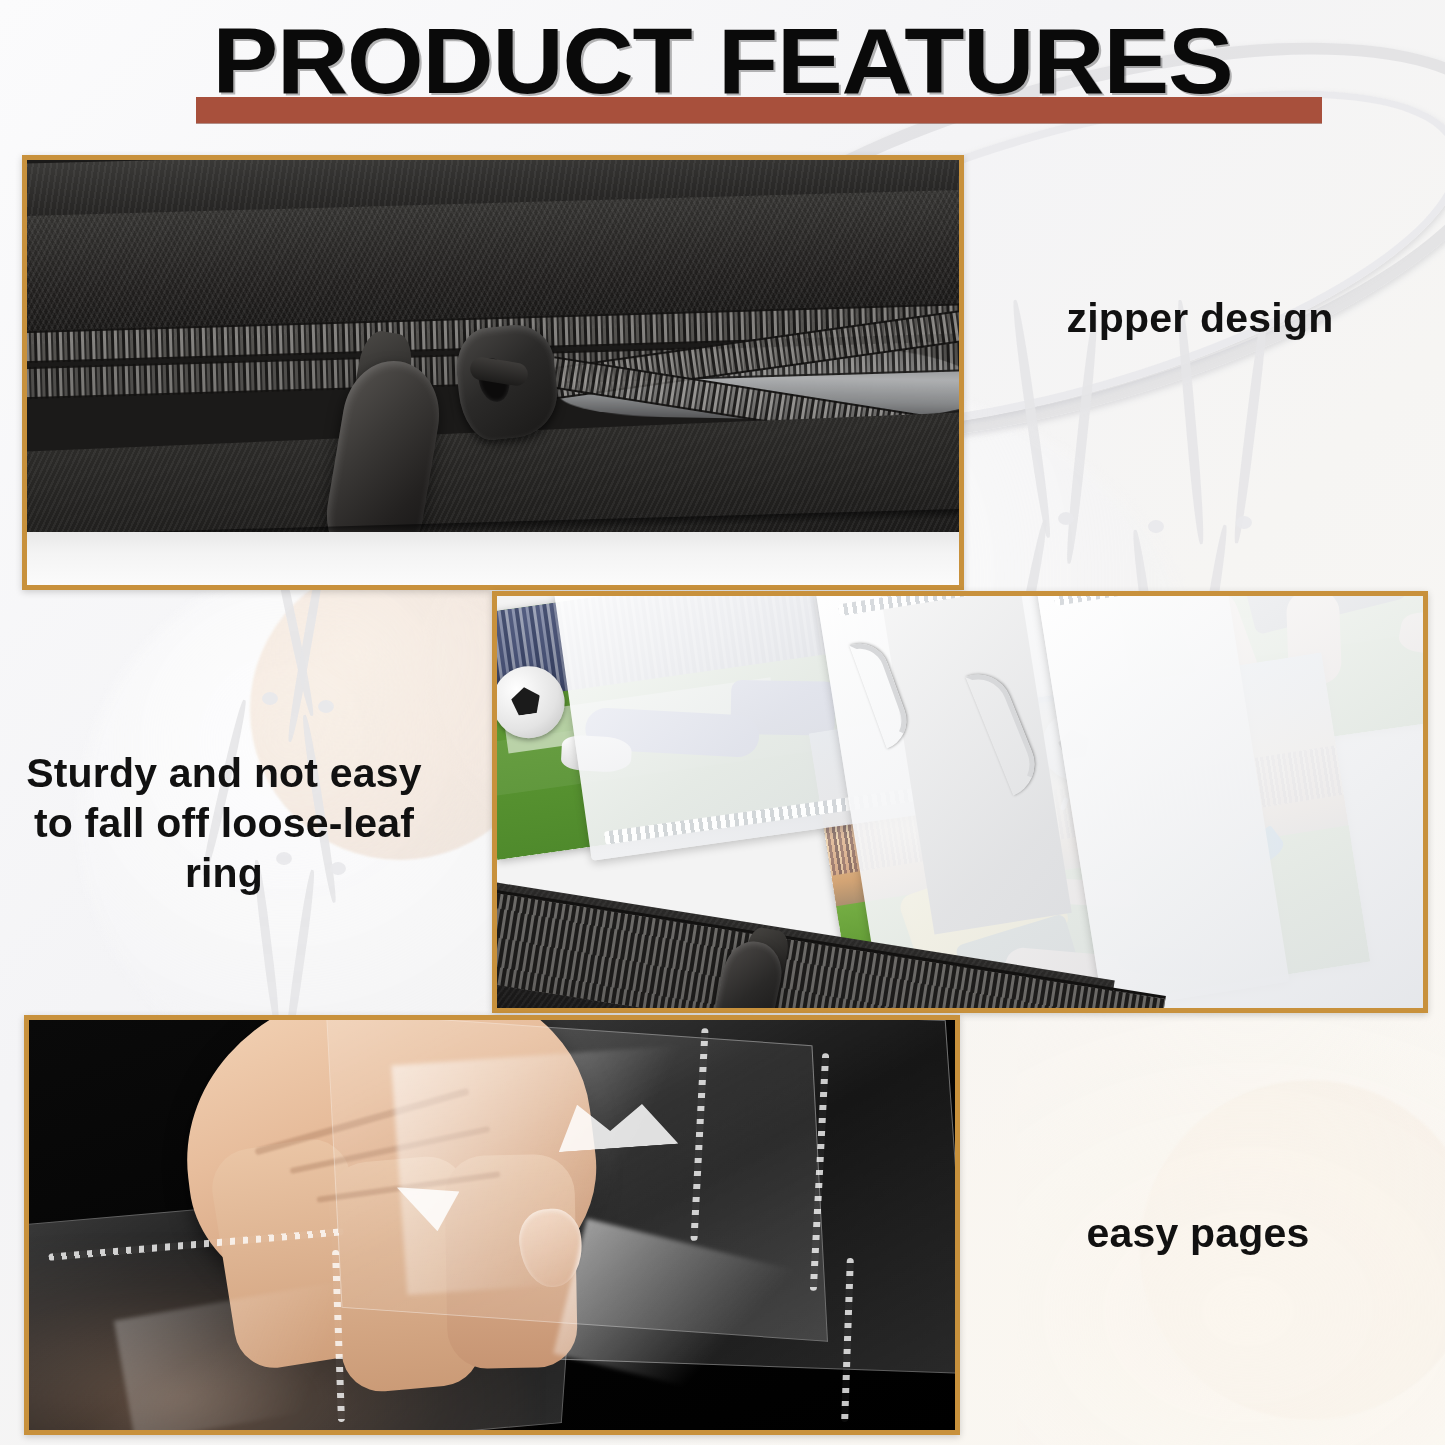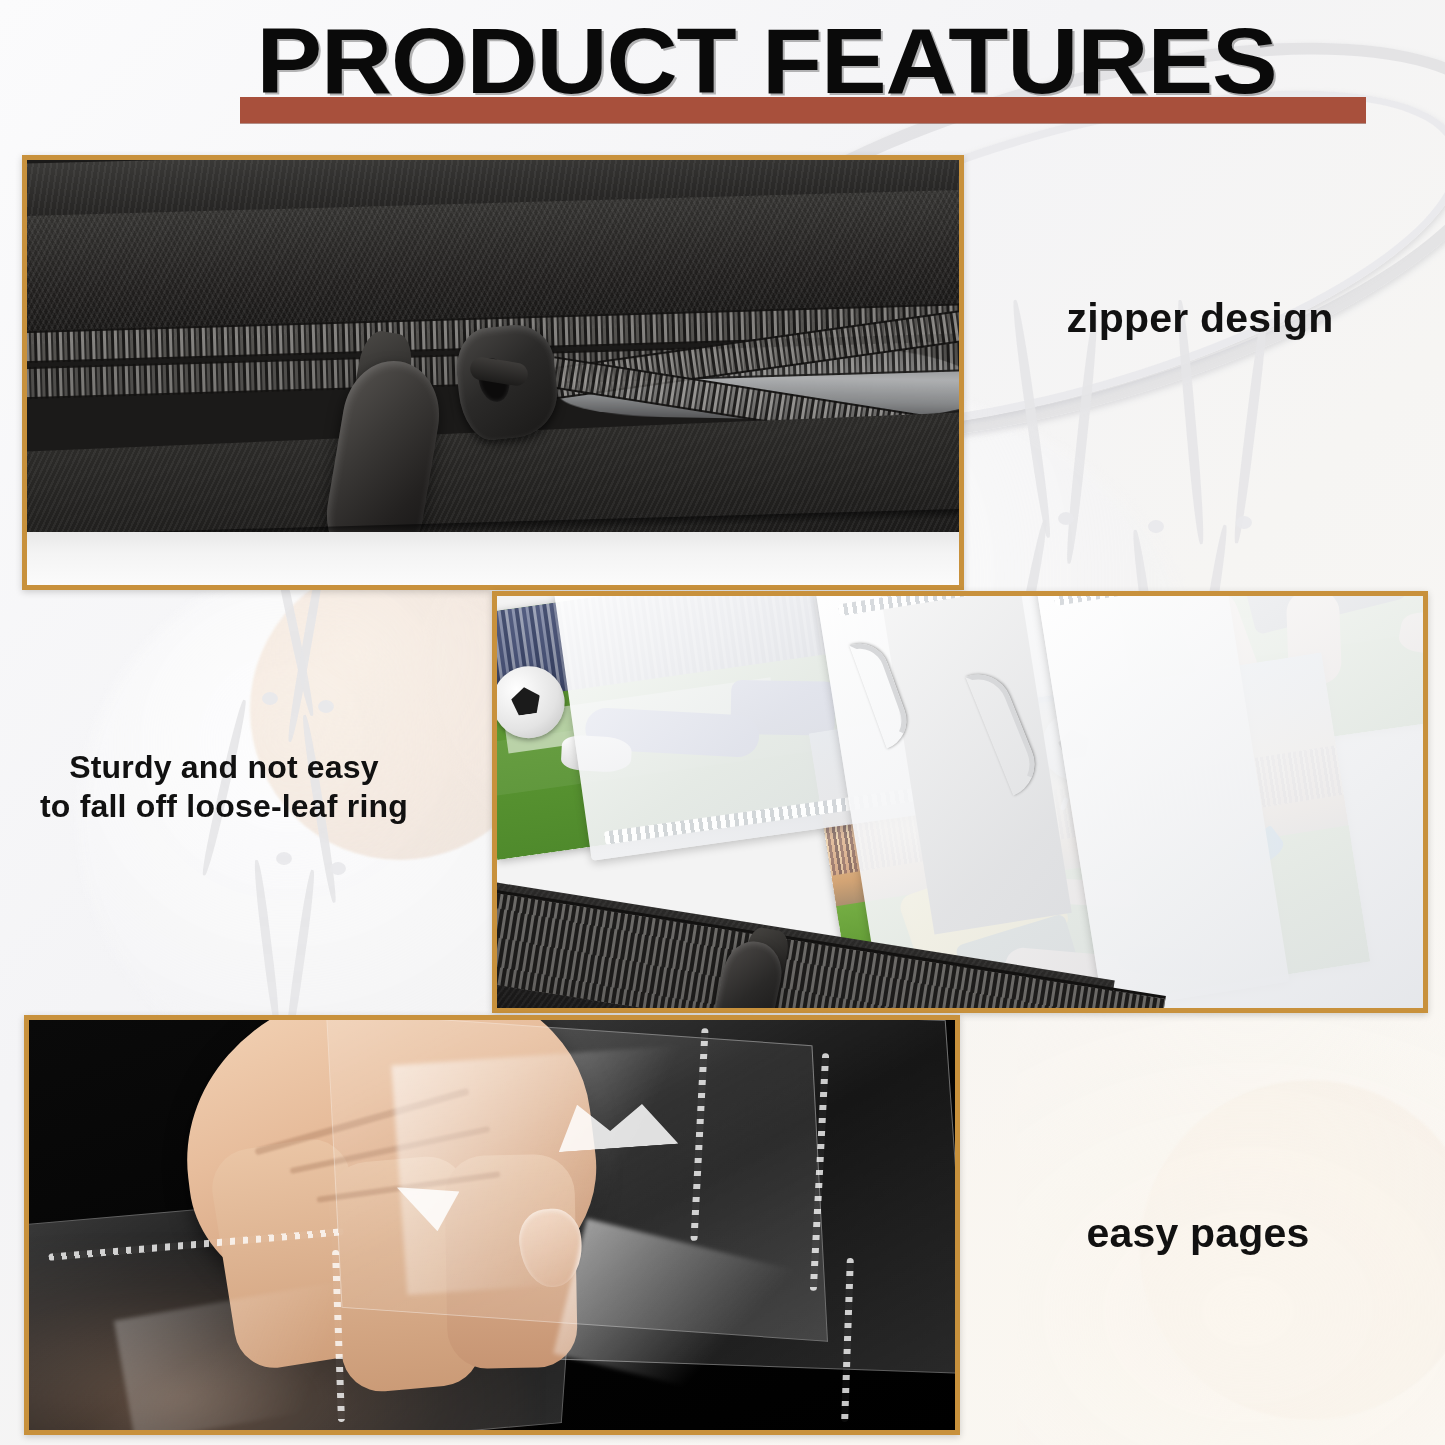--- a/index.html
+++ b/index.html
@@ -43,21 +43,21 @@
     background:radial-gradient(circle at 40% 35%, rgba(255,255,255,.96), rgba(243,243,245,.5) 70%, rgba(243,243,245,0));
     filter:blur(6px);
   }
   .tint-warm{
     position:absolute;right:0;bottom:0;width:62%;height:46%;
     background:radial-gradient(ellipse at 78% 80%, rgba(251,246,238,.95), rgba(250,247,241,0) 70%);
   }
 
   
   .header{
-    position:absolute;left:0;top:0;width:1151px;height:150px;margin-left:44px;
+    position:absolute;left:0;top:0;width:1151px;height:150px;
   }
   .title-underline{
     position:absolute;
     left:196px;top:97px;width:1126px;height:26px;
     background:#a8503c;
     box-shadow:0 1px 0 rgba(120,55,40,.55);
   }
   .title-text{
     position:absolute;left:0;top:13px;width:1445px;
     text-align:center;
@@ -365,21 +365,21 @@
   .caption{
     position:absolute;
     font-family:"Liberation Sans", sans-serif;
     font-weight:bold;
     color:#111;
     text-align:center;
     line-height:1.22;
     letter-spacing:.2px;
   }
   #cap-zipper{left:960px;top:293px;width:480px;font-size:41px;}
-  #cap-ring{left:0px;top:748px;width:448px;font-size:32px;}
+  #cap-ring{left:0px;top:748px;width:448px;font-size:41px;}
   #cap-clear{left:955px;top:1208px;width:486px;font-size:41px;}
 </style>
 </head>
 <body>
 
 <div id="stage">
 
   <div class="ghost-wrap">
     <div class="soft-blob" style="left:430px;top:380px;width:760px;height:560px;"></div>
     <div class="soft-blob" style="left:80px;top:560px;width:520px;height:520px;"></div>

